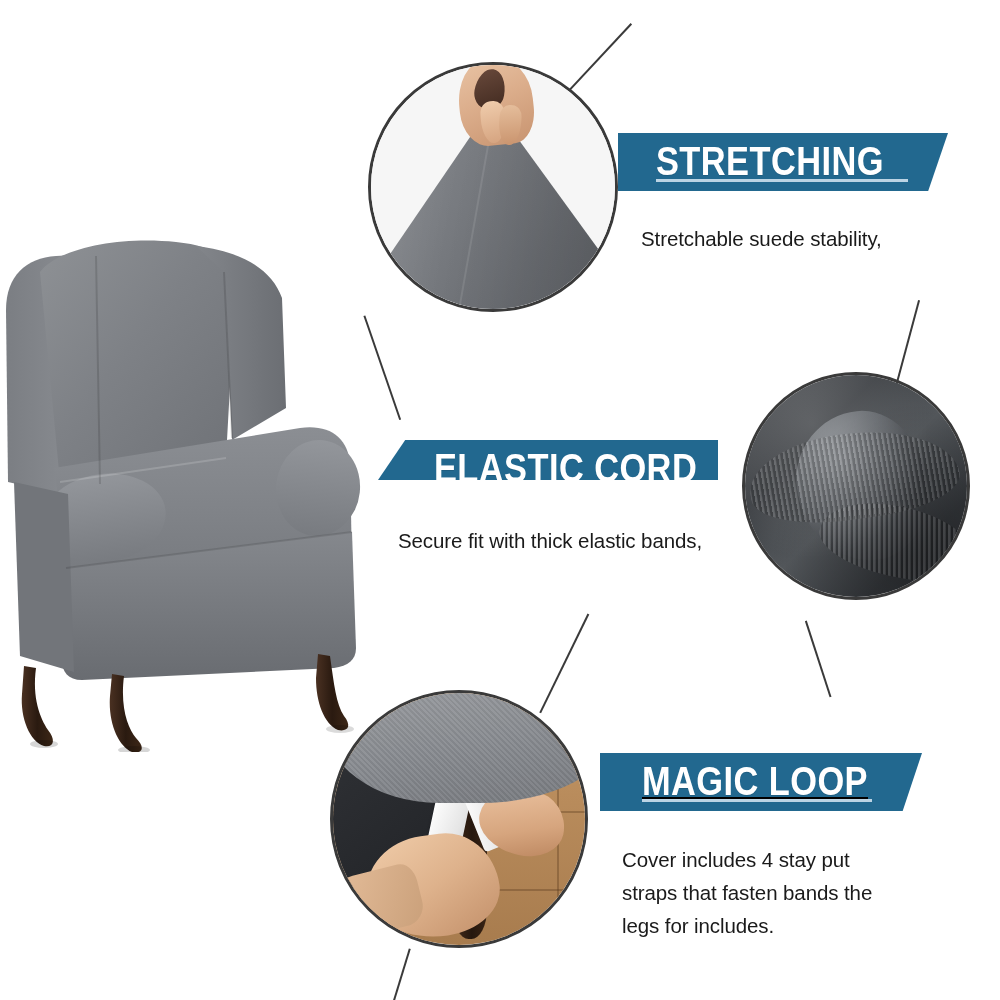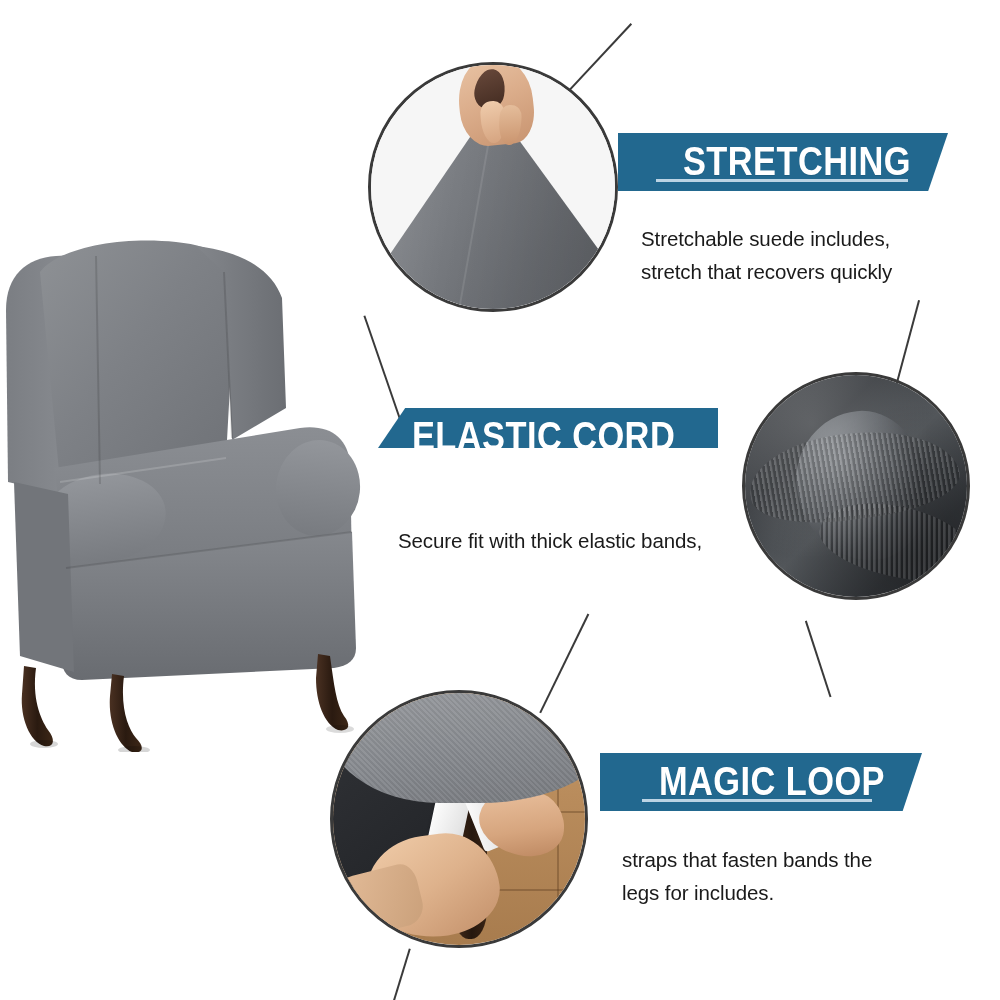--- a/index.html
+++ b/index.html
@@ -20,21 +20,21 @@
   }
 
   
   .abs { position: absolute; }
 
   
   .banner {
     position: absolute;
     display: flex;
     align-items: flex-start;
-    justify-content: flex-end;
+    justify-content: flex-start;
     background: #22688f;
   }
   .banner .banner-title {
     font-family: "Liberation Sans Narrow", "Liberation Sans", sans-serif;
     font-weight: bold;
     font-size: 40px;
     letter-spacing: 0.5px;
     color: #ffffff;
     line-height: 44px;
     transform: scaleX(0.86);
@@ -311,39 +311,39 @@
   <div class="leader" style="left:806px; top:620px; width:80px; transform: rotate(72deg);"></div>
   <div class="leader" style="left:540px; top:712px; width:110px; transform: rotate(-64deg);"></div>
   <div class="leader" style="left:410px; top:948px; width:62px; transform: rotate(107deg);"></div>
 
   <div class="banner slant-right" style="left:618px; top:133px; width:330px; height:58px;">
     <span class="banner-title" style="margin-left:38px; margin-top:6px;">STRETCHING</span>
     <span class="banner-underline" style="left:38px; top:46px; width:252px;"></span>
   </div>
 
   <div class="body-text" style="left:641px; top:222px;">
-    <div>Stretchable suede includes,</div>
-    <div>stretch that recovers quickly</div>
-  </div>
-
-  <div class="banner slant-left" style="left:378px; top:408px; width:340px; height:40px;">
+    <div>Stretchable suede stability,</div>
+  </div>
+
+  <div class="banner slant-left" style="left:378px; top:440px; width:340px; height:40px;">
     <span class="banner-title" style="margin-left:56px; margin-top:6px;">ELASTIC CORD</span>
     <span class="banner-underline" style="left:56px; top:46px; width:252px;"></span>
   </div>
 
   <div class="body-text" style="left:398px; top:524px;">
     <div>Secure fit with thick elastic bands,</div>
   </div>
 
-  <div class="banner slant-right" style="left:600px; top:753px; width:322px; height:58px;">
+  <div class="banner slant-right" style="left:600px; top:753px; width:322px; height:58px;text-decoration:underline;">
     <span class="banner-title" style="margin-left:42px; margin-top:6px;">MAGIC LOOP</span>
     <span class="banner-underline" style="left:42px; top:46px; width:230px;"></span>
   </div>
 
   <div class="body-text" style="left:622px; top:843px;">
+    <div>Cover includes 4 stay put</div>
     <div>straps that fasten bands the</div>
     <div>legs for includes.</div>
   </div>
 
   <div class="photo-circle" id="circle-stretch">
     <div class="c1-bg"></div>
     <div class="c1-cone"></div>
     <div class="c1-cone-shade"></div>
     <div class="c1-fold"></div>
     <div class="c1-hand"></div>

